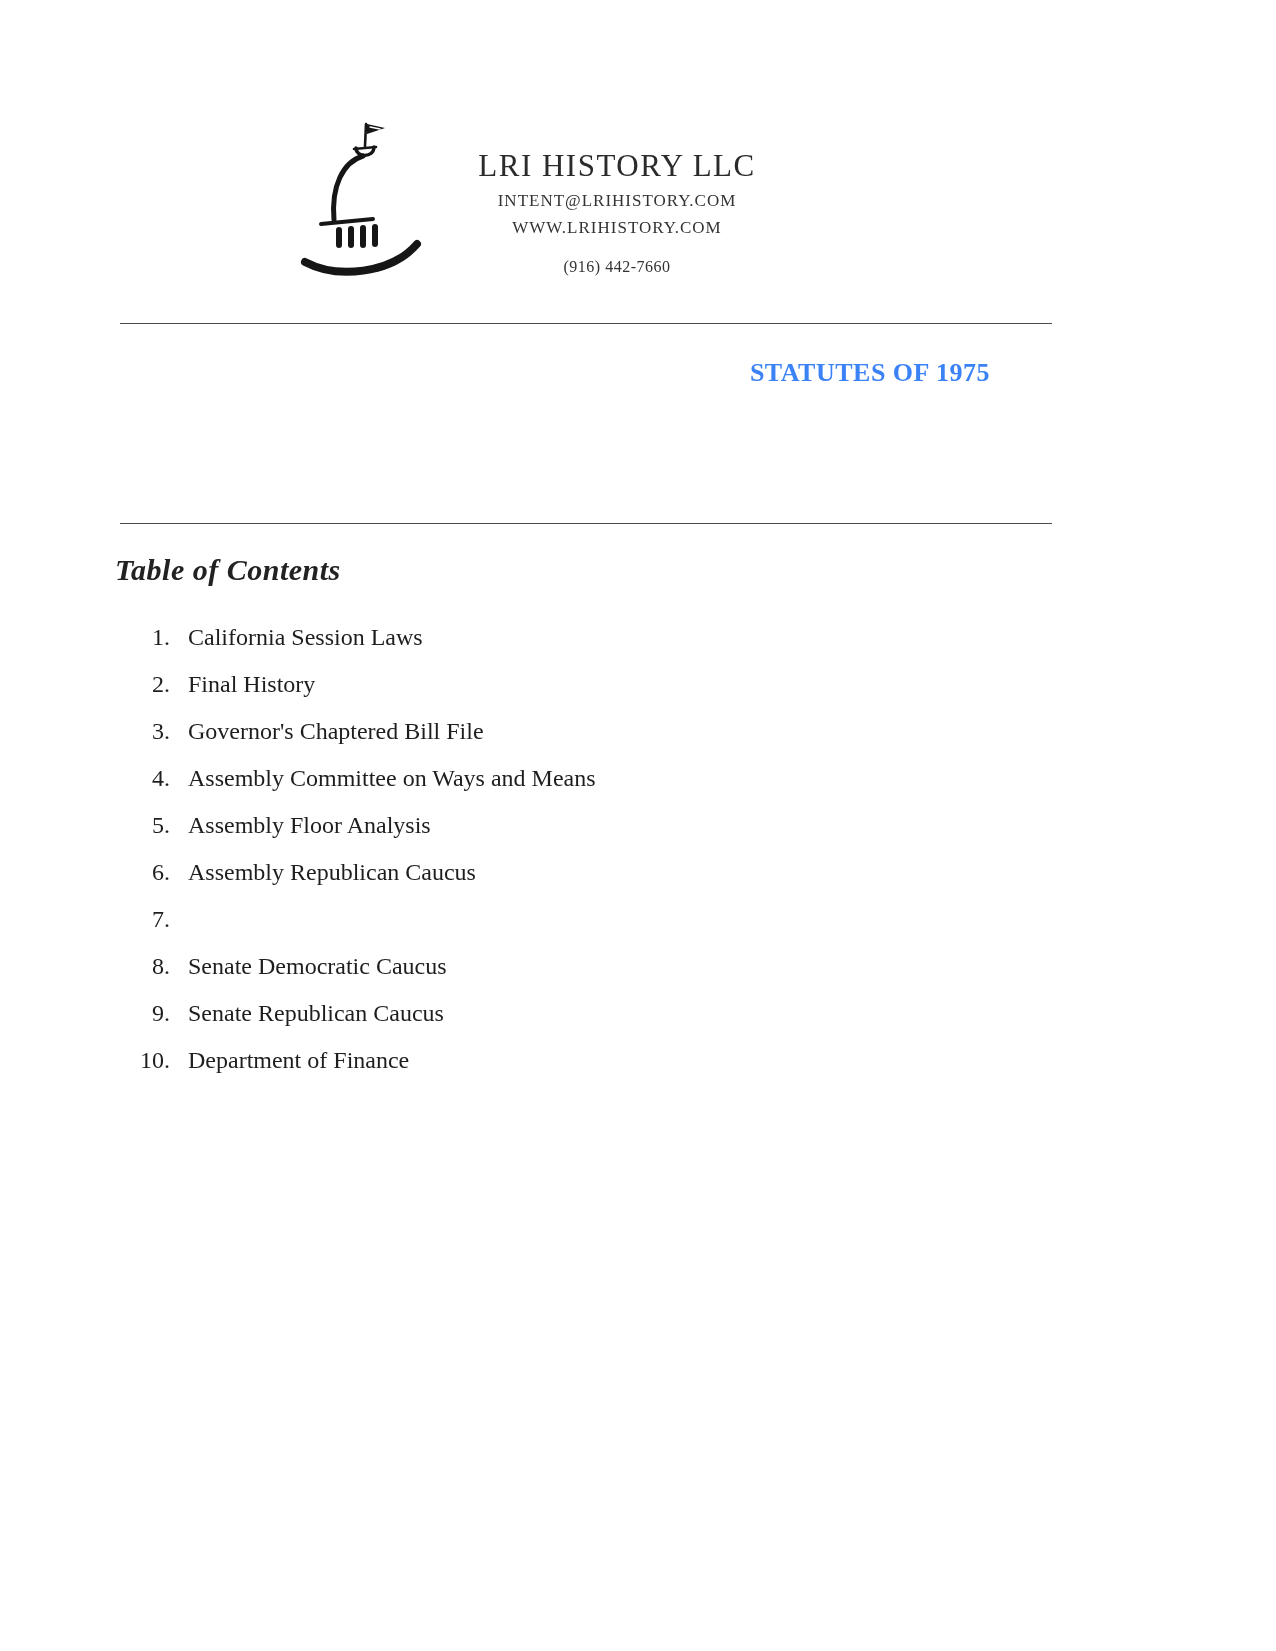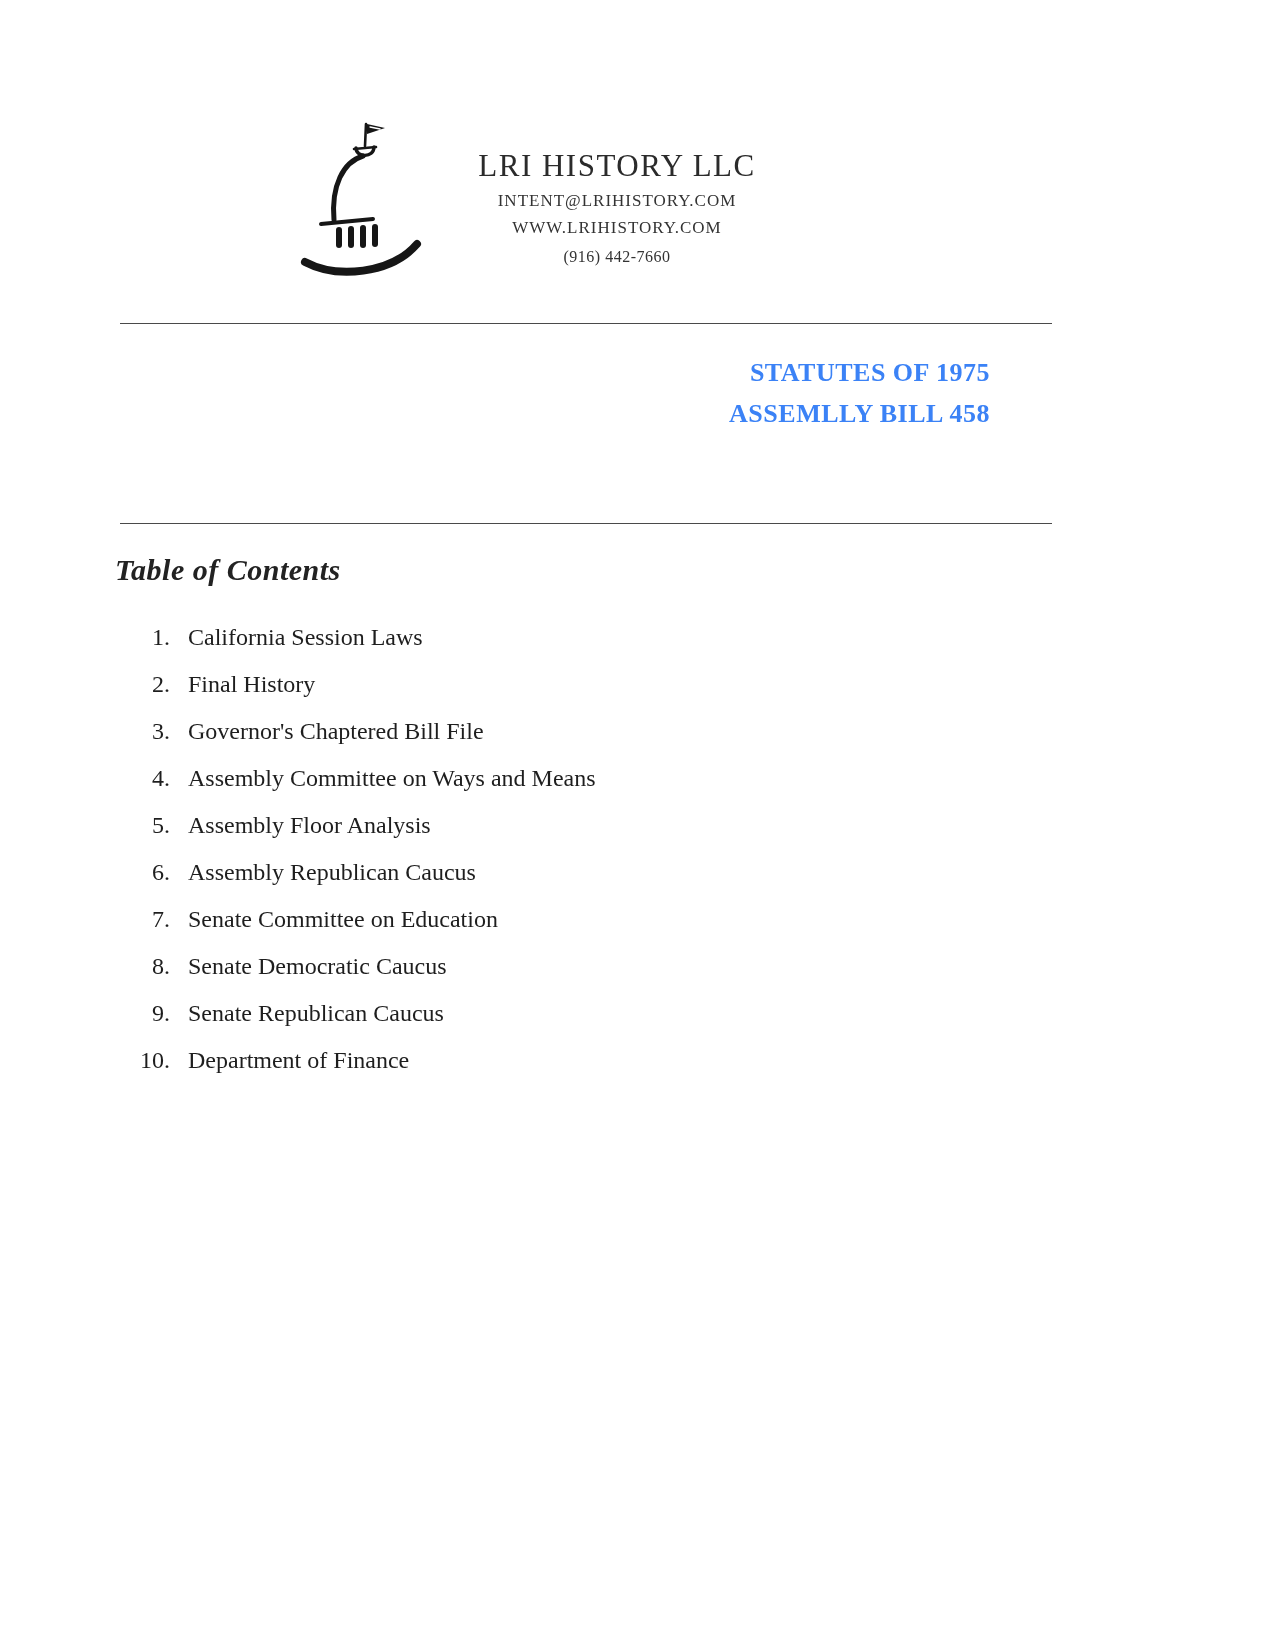--- a/index.html
+++ b/index.html
@@ -46,21 +46,21 @@
     font-size: 17px;
     letter-spacing: 1px;
     color: #333333;
     margin-top: 7px;
     white-space: nowrap;
   }
   .phone-line {
     font-size: 16px;
     letter-spacing: 0.5px;
     color: #333333;
-    margin-top: 10px;
+    margin-top: 20px;
     white-space: nowrap;
   }
 
   
   .rule {
     position: absolute;
     left: 120px;
     width: 932px;
     height: 0;
     border-top: 1.5px solid #4a4a4a;
@@ -149,21 +149,20 @@
       <div class="contact-line">INTENT@LRIHISTORY.COM</div>
       <div class="contact-line">WWW.LRIHISTORY.COM</div>
       <div class="phone-line">(916) 442-7660</div>
     </div>
   </div>
 
   <div class="rule rule-top"></div>
 
   <div class="title-block">
     <div class="title-line">STATUTES OF 1975</div>
-    <div class="title-line">ASSEMLLY BILL 458</div>
   </div>
 
   <div class="rule rule-bottom"></div>
 
   <div class="toc-heading">Table of Contents</div>
 
   <div class="toc-list">
     <div class="toc-row">
       <span class="toc-num">1.</span>
       <span class="toc-label">California Session Laws</span>
@@ -183,21 +182,20 @@
     <div class="toc-row">
       <span class="toc-num">5.</span>
       <span class="toc-label">Assembly Floor Analysis</span>
     </div>
     <div class="toc-row">
       <span class="toc-num">6.</span>
       <span class="toc-label">Assembly Republican Caucus</span>
     </div>
     <div class="toc-row">
       <span class="toc-num">7.</span>
-      <span class="toc-label">Senate Committee on Education</span>
     </div>
     <div class="toc-row">
       <span class="toc-num">8.</span>
       <span class="toc-label">Senate Democratic Caucus</span>
     </div>
     <div class="toc-row">
       <span class="toc-num">9.</span>
       <span class="toc-label">Senate Republican Caucus</span>
     </div>
     <div class="toc-row">

